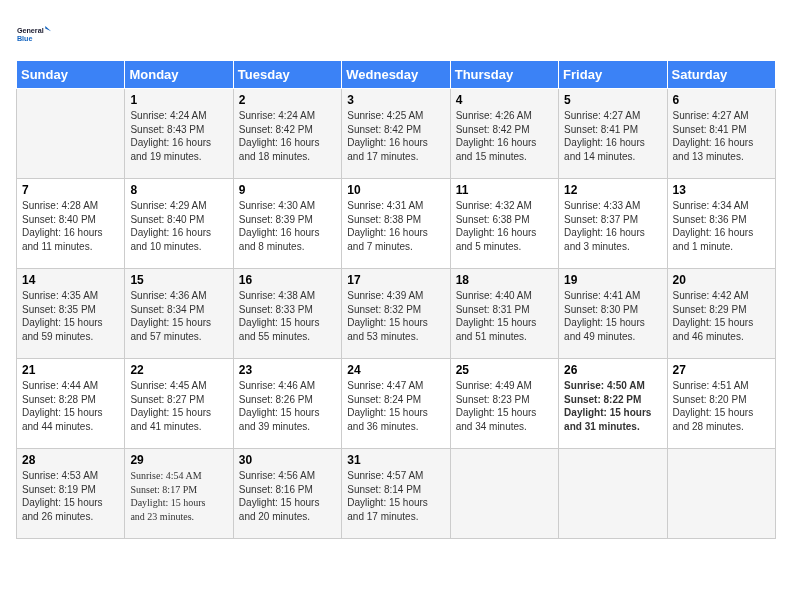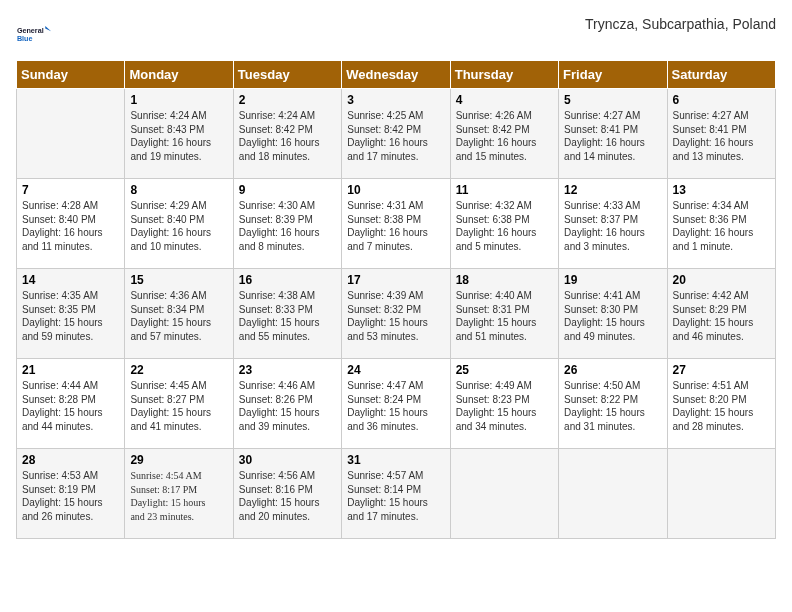--- a/index.html
+++ b/index.html
@@ -37,21 +37,21 @@
     .subtitle {
       font-size: 14px;
       color: #333;
     }
     table {
       width: 100%;
       border-collapse: collapse;
       font-size: 11px;
     }
     thead tr th {
-      background-color: #a16207;
+      background-color: #3b82f6;
       color: #fff;
       padding: 6px 4px;
       text-align: left;
       font-size: 13px;
       font-weight: bold;
       border: 1px solid #fff;
     }
     tbody tr td {
       border: 1px solid #ccc;
       vertical-align: top;
@@ -86,21 +86,20 @@
 
 <div class="header">
   <div class="logo">
     <svg class="logo-icon" viewBox="0 0 80 40" width="80" height="40">
         <text x="2" y="18" font-size="16" font-weight="bold" fill="#1a1a2e" font-family="Arial">General</text>
         <text x="2" y="36" font-size="16" font-weight="bold" fill="#1565c0" font-family="Arial">Blue</text>
         <polygon points="65,2 78,14 65,8" fill="#1565c0"></polygon>
       </svg>
   </div>
   <div class="title-section">
-    <div class="subtitle">Tryncza, Subcarpathia, Poland</div>
   </div>
 </div>
 
 <table>
   <thead>
     <tr>
     <th>Sunday</th>
         <th>Monday</th>
         <th>Tuesday</th>
         <th>Wednesday</th>
@@ -288,21 +287,21 @@
         </td>
         <td>
           <span class="day-num">25</span>
           <div class="day-info" style="white-space: pre-line;">Sunrise: 4:49 AM
 Sunset: 8:23 PM
 Daylight: 15 hours
 and 34 minutes.</div>
         </td>
         <td>
           <span class="day-num">26</span>
-          <div class="day-info" style="white-space: pre-line;">Sunrise: 4:50 AM
+          <div class="day-info" style="white-space: pre-line; font-weight: bold;">Sunrise: 4:50 AM
 Sunset: 8:22 PM
 Daylight: 15 hours
 and 31 minutes.</div>
         </td>
         <td>
           <span class="day-num">27</span>
           <div class="day-info" style="white-space: pre-line;">Sunrise: 4:51 AM
 Sunset: 8:20 PM
 Daylight: 15 hours
 and 28 minutes.</div>

